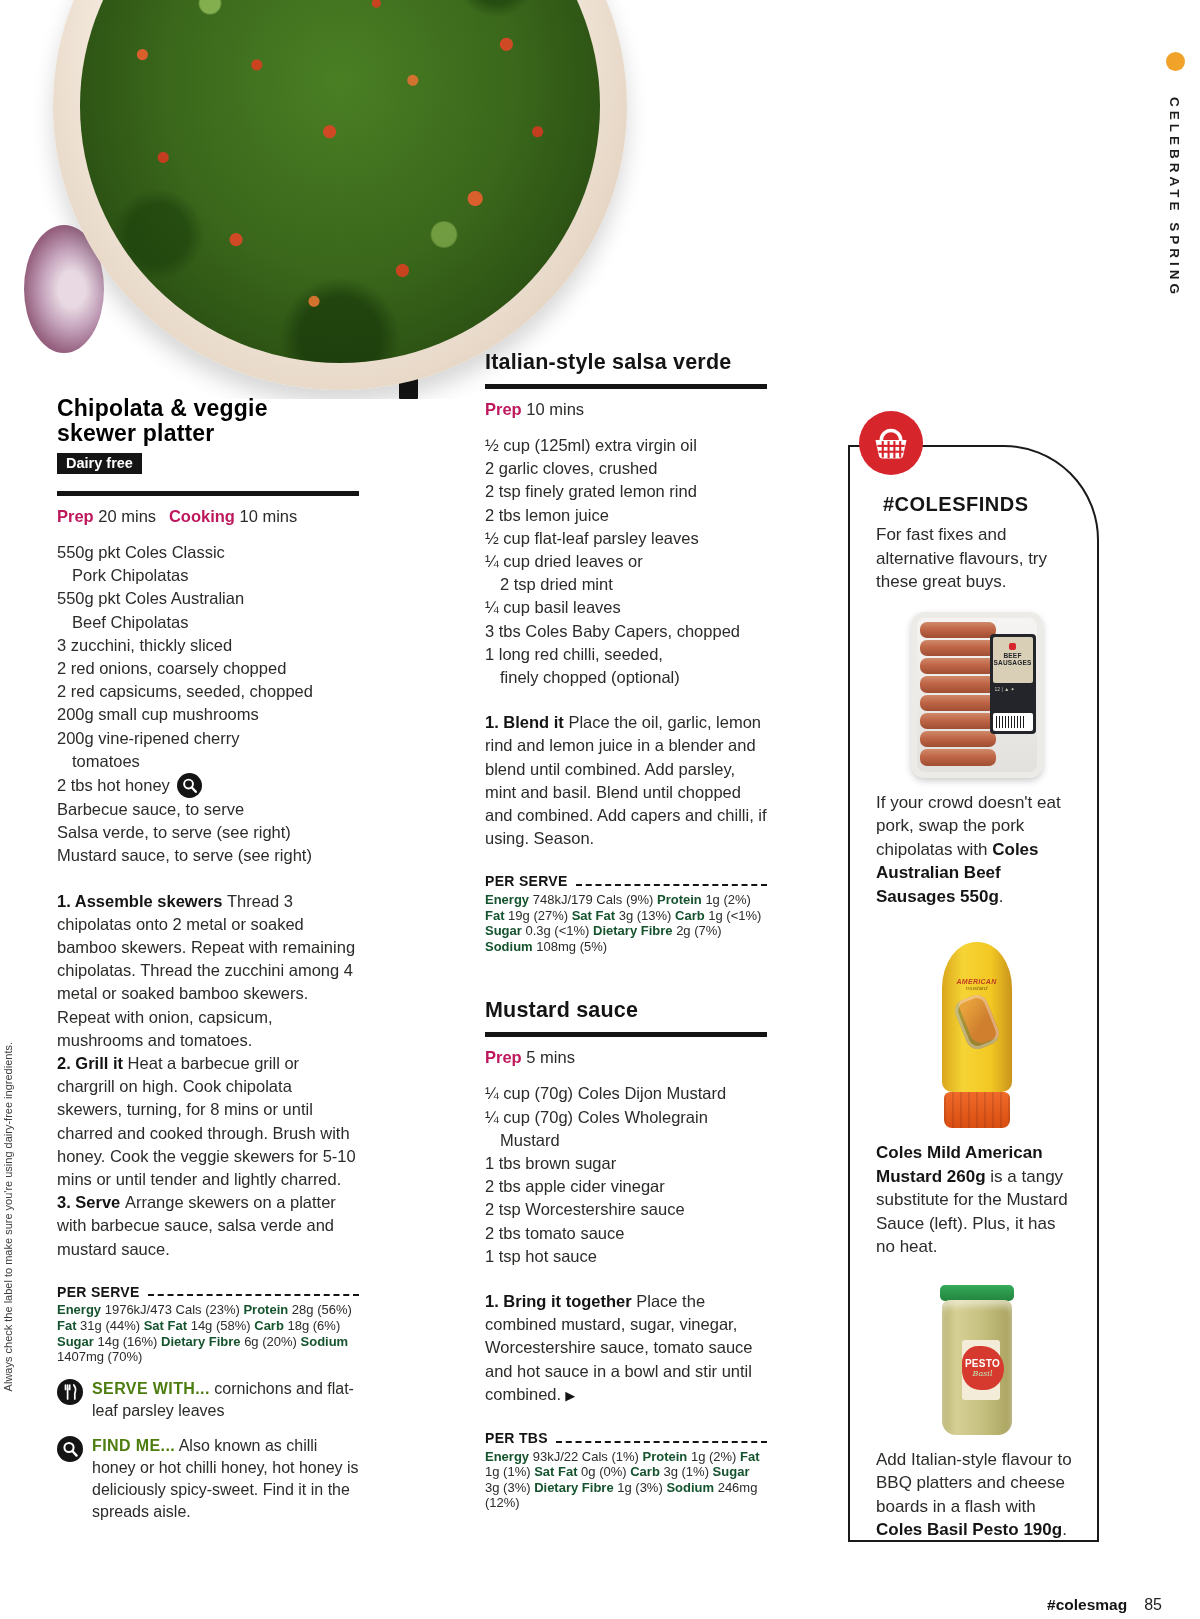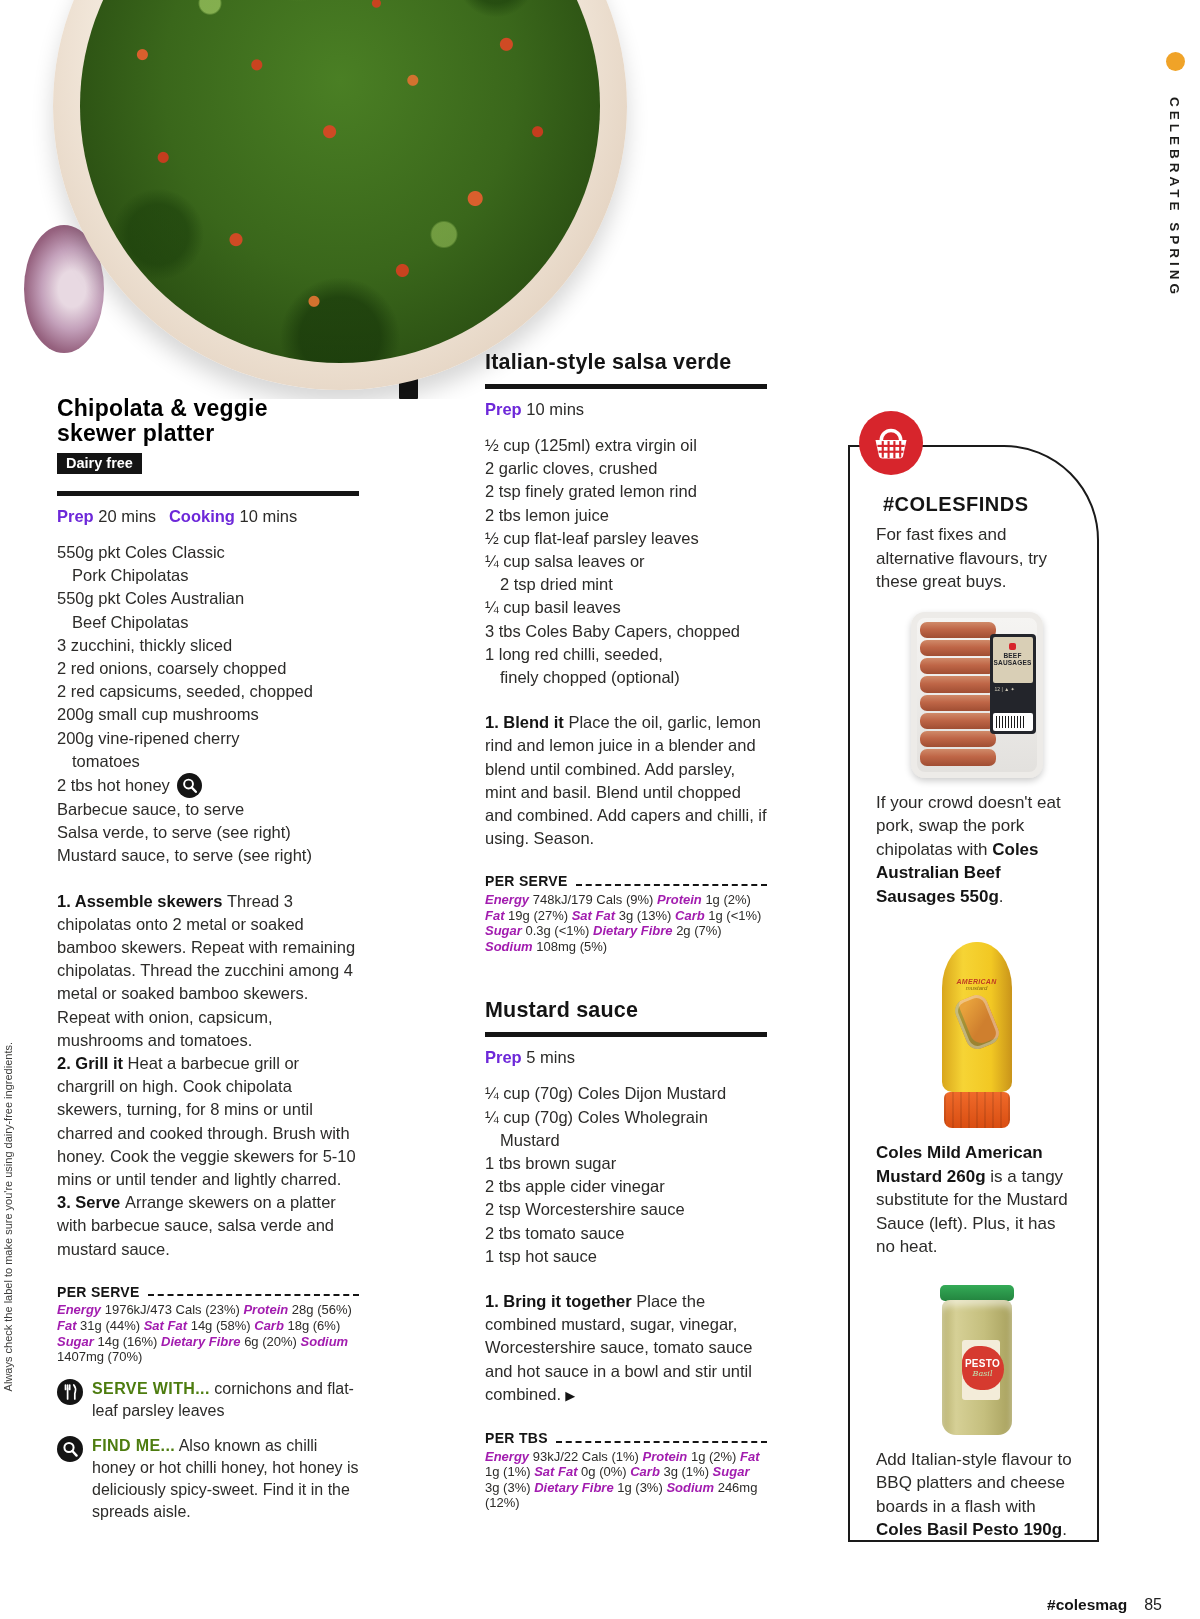--- a/index.html
+++ b/index.html
@@ -54,35 +54,35 @@
   
   .col{position:absolute;}
   .col-left{left:57px;top:396px;width:302px;}
   .col-mid{left:485px;top:350px;width:282px;}
   h1.title{font-size:23px;line-height:25px;font-weight:bold;color:#000000;margin:0;letter-spacing:.2px;}
   h2.rtitle{font-size:21.5px;line-height:25px;font-weight:bold;color:#141414;margin:0;letter-spacing:.2px;}
   .badge{display:inline-block;background:#141414;color:#fff;font-size:14.5px;font-weight:bold;padding:2px 9px 3px;margin-top:7px;}
   .rule{height:5px;background:#141414;margin-top:17px;}
   .col-mid .rule{margin-top:9px;}
   .prep{margin:11px 0 0;font-size:16.5px;}
-  .prep b{color:#6d28d9;}
+  .prep b{color:#be185d;}
   .ings{margin-top:15px;font-size:16.5px;line-height:23.2px;}
   .ing{white-space:nowrap;}
   .ing.ind{padding-left:15px;}
   .inline-icon{display:inline-block;vertical-align:-7px;margin-left:7px;width:25px;height:25px;}
   .steps{margin-top:22px;font-size:16.5px;line-height:23.2px;}
   .steps p{margin:0;}
   .steps b{color:#141414;}
   .arrow{font-size:13px;margin-left:4px;color:#141414;}
   .nut{margin-top:24px;font-size:13px;line-height:15.6px;}
   .nut-head{display:flex;}
   .nut-head b{font-size:14px;letter-spacing:.3px;color:#141414;white-space:nowrap;}
   .dashline{flex:1;border-bottom:2.5px dashed #141414;margin:0 0 4px 8px;}
   .nut-body{margin:2px 0 0;}
-  .nut-body b{color:#a21caf;font-style:italic;}
+  .nut-body b{color:#14532d;}
   .r2{margin-top:44px;display:block;}
   .tipline{display:flex;gap:9px;margin-top:13px;font-size:16px;line-height:22px;}
   .tipline .cicon{flex:0 0 26px;width:26px;height:26px;margin-top:1px;}
   .tipline p{margin:0;}
   .tipline b{letter-spacing:.4px;color:#4d7c0f;}
 
   
   .finds{position:absolute;left:848px;top:445px;width:251px;height:1097px;box-sizing:border-box;
     border:2px solid #1a1a1a;border-top-right-radius:95px;padding:0 20px 0 26px;}
   .basket{position:absolute;left:9px;top:-36px;width:64px;height:64px;}
@@ -218,21 +218,21 @@
     <article>
       <h2 class="rtitle">Italian-style salsa verde</h2>
       <div class="rule"></div>
       <p class="prep"><b>Prep </b><span>10 mins</span></p>
       <div class="ings">
           <div class="ing">½ cup (125ml) extra virgin oil</div>
           <div class="ing">2 garlic cloves, crushed</div>
           <div class="ing">2 tsp finely grated lemon rind</div>
           <div class="ing">2 tbs lemon juice</div>
           <div class="ing">½ cup flat-leaf parsley leaves</div>
-          <div class="ing">¼ cup salsa leaves or</div>
+          <div class="ing">¼ cup dried leaves or</div>
           <div class="ing ind">2 tsp dried mint</div>
           <div class="ing">¼ cup basil leaves</div>
           <div class="ing">3 tbs Coles Baby Capers, chopped</div>
           <div class="ing">1 long red chilli, seeded,</div>
           <div class="ing ind">finely chopped (optional)</div>
         </div>
       <div class="steps">
           <p><b>1. Blend it </b>Place the oil, garlic, lemon rind and lemon juice in a blender and blend until combined. Add parsley, mint and basil. Blend until chopped and combined. Add capers and chilli, if using. Season.</p>
         </div>
       <div class="nut">

